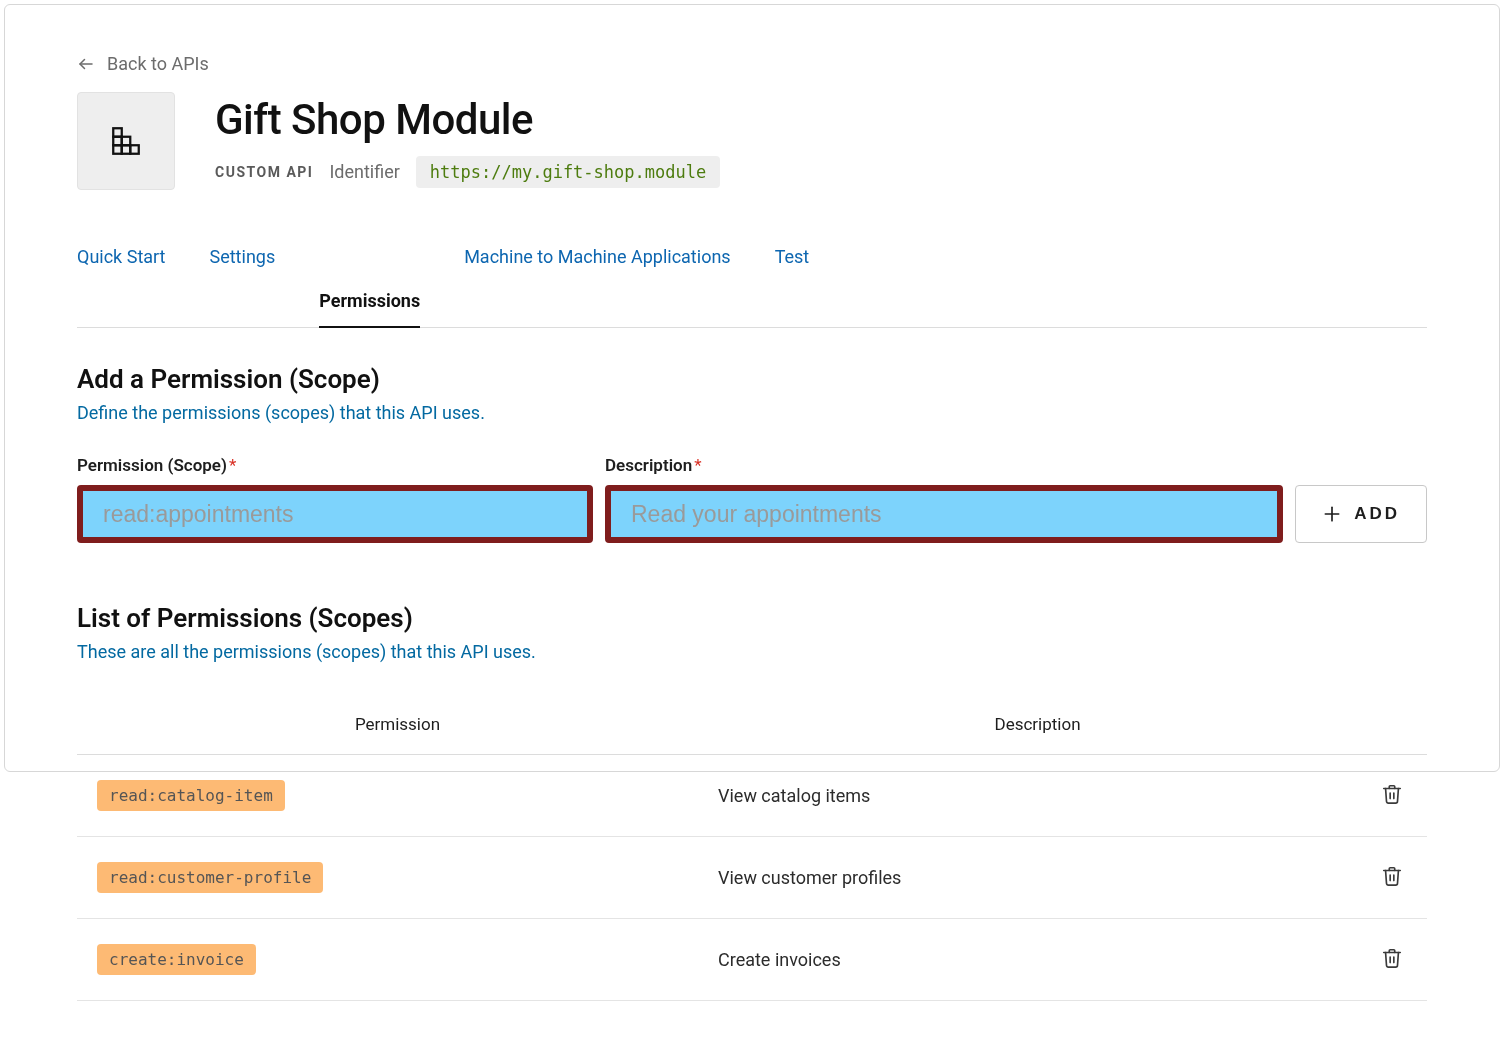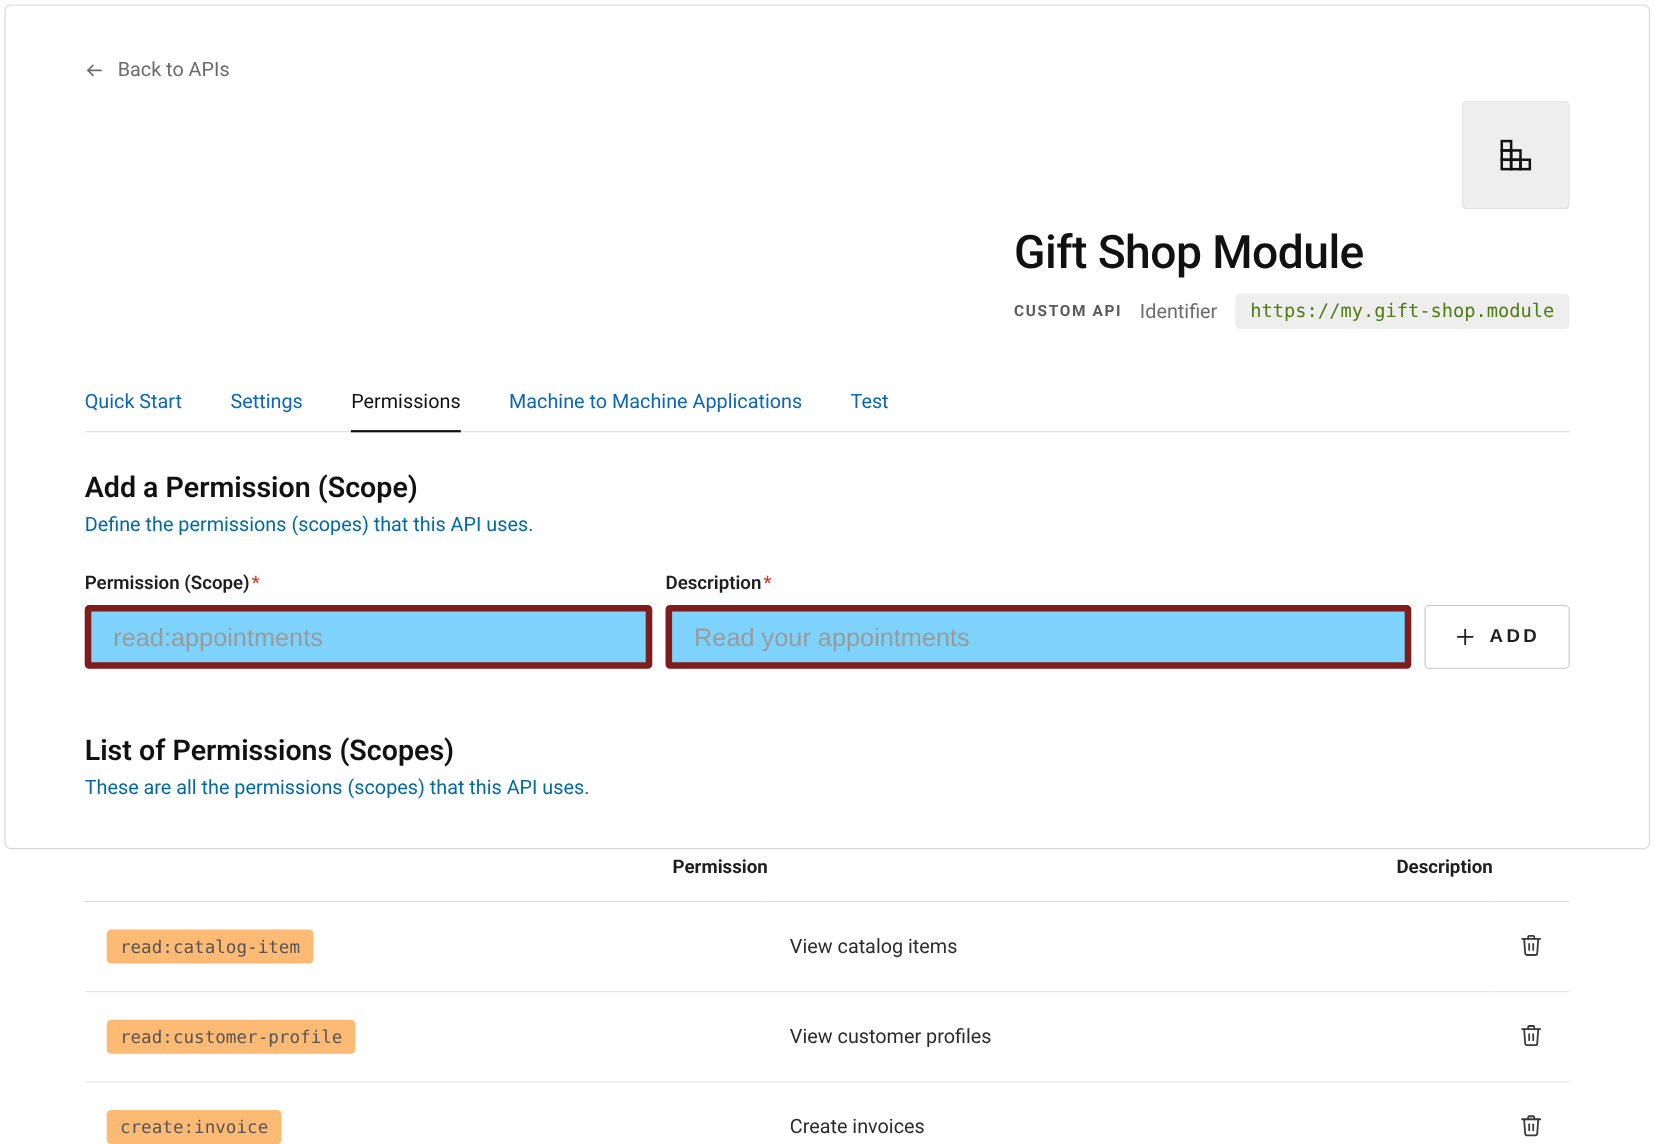--- a/index.html
+++ b/index.html
@@ -24,24 +24,23 @@
     align-items: center;
     gap: 12px;
     color: #6c6c6c;
     font-size: 18px;
     cursor: pointer;
     margin-bottom: 18px;
   }
   .back-link svg { width: 18px; height: 18px; }
   .header {
     display: flex;
-    align-items: flex-end;
-    gap: 16px;
+    align-items: center;
+    gap: 40px;
     margin-bottom: 56px;
-    flex-direction: column;
   }
   .api-icon-box {
     width: 98px;
     height: 98px;
     background: #eeeeee;
     border: 1px solid #e2e2e2;
     border-radius: 4px;
     display: flex;
     align-items: center;
     justify-content: center;
@@ -84,21 +83,22 @@
   }
   .tab {
     font-size: 18px;
     padding: 0 0 16px 0;
     color: #0d66b0;
     cursor: pointer;
     position: relative;
   }
   .tab.active {
     color: #111;
-    font-weight: 400;
+    font-weight: 700;
+    margin-top: 44px;
   }
   .tab.active::after {
     content: "";
     position: absolute;
     left: 0; right: 0; bottom: -1px;
     height: 2px;
     background: #111;
   }
   .section-title {
     font-size: 26px;
@@ -156,23 +156,23 @@
     cursor: pointer;
     color: #1e1e1e;
   }
   .add-button svg { width: 20px; height: 20px; }
   .perm-table {
     width: 100%;
     border-collapse: collapse;
     margin-top: 6px;
   }
   .perm-table th {
-    text-align: right;
+    text-align: center;
     font-size: 17px;
-    font-weight: 700;
+    font-weight: 400;
     color: #1e1e1e;
     padding: 20px 0 20px 20px;
     border-bottom: 1px solid #dcdcdc;
   }
   .perm-table td {
     padding: 24px 0 24px 20px;
     border-bottom: 1px solid #e4e4e4;
     font-size: 18px;
     color: #2c2c2c;
     vertical-align: middle;

